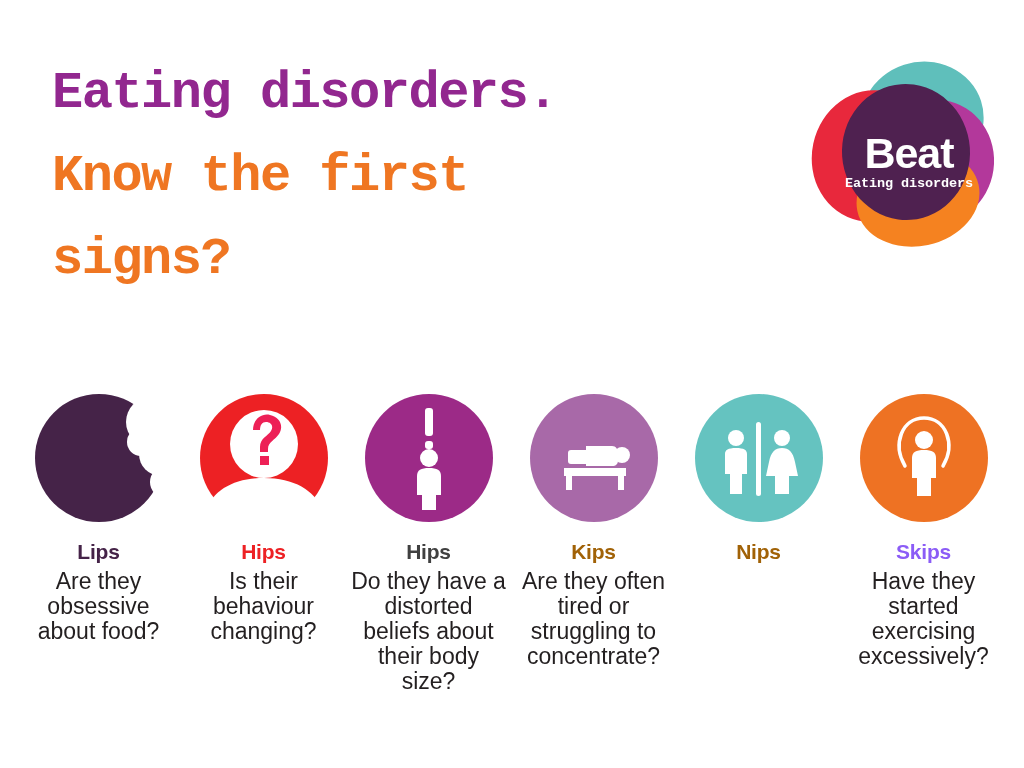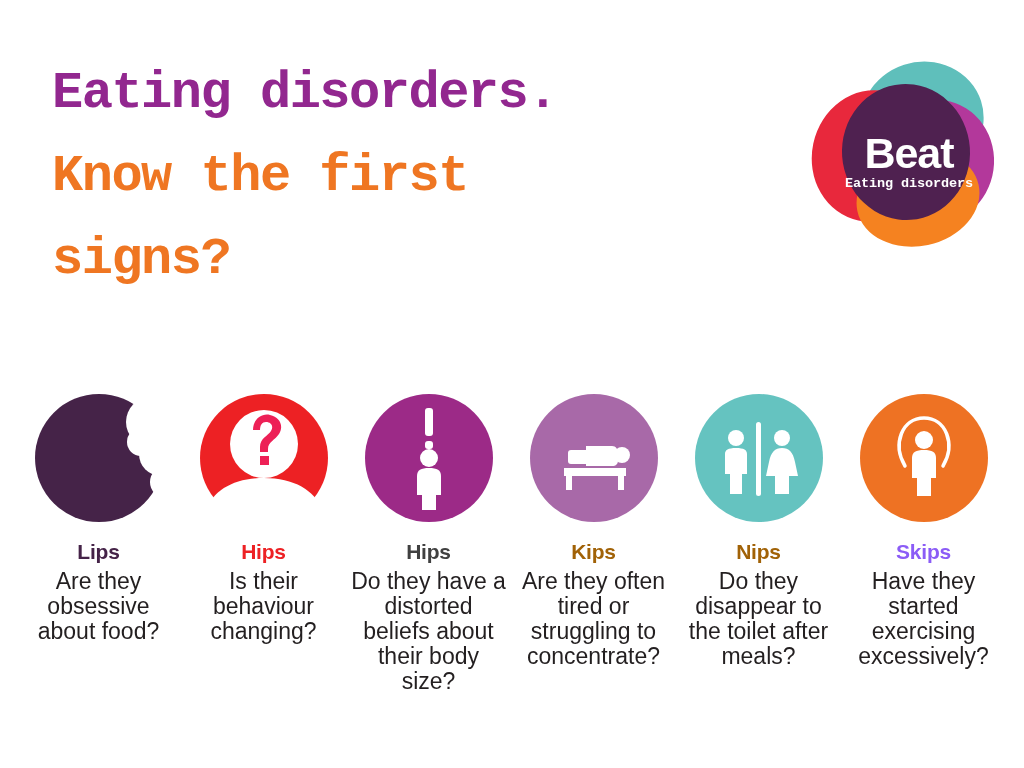--- a/index.html
+++ b/index.html
@@ -245,21 +245,20 @@
         <rect x="63" y="30" width="5" height="74" rx="2.5" fill="#ffffff"></rect>
 
         <circle cx="43" cy="46" r="8" fill="#ffffff"></circle>
         <path d="M32 62 C32 58, 35 56, 43 56 C51 56, 54 58, 54 62 L54 82 L49 82 L49 102 L37 102 L37 82 L32 82 Z" fill="#ffffff"></path>
 
         <circle cx="89" cy="46" r="8" fill="#ffffff"></circle>
         <path d="M89 56 C96 56, 100 60, 102 70 L105 84 L96 84 L96 102 L82 102 L82 84 L73 84 L76 70 C78 60, 82 56, 89 56 Z" fill="#ffffff"></path>
       </svg>
     </div>
     <div class="sign-title" style="color:#a16207">Nips</div>
-    <div class="sign-desc">Do they disappear to the toilet after meals?</div>
   </div>
 
   <div class="sign">
     <div class="icon-wrap">
       <svg width="132" height="132" viewBox="0 0 132 132">
         <circle cx="66" cy="66" r="64" fill="#EE7223"></circle>
 
         <path d="M47 74 C34 52, 44 26, 66 26 C88 26, 98 52, 85 74" fill="none" stroke="#ffffff" stroke-width="3.5" stroke-linecap="round"></path>
 
         <circle cx="66" cy="48" r="9" fill="#ffffff"></circle>

